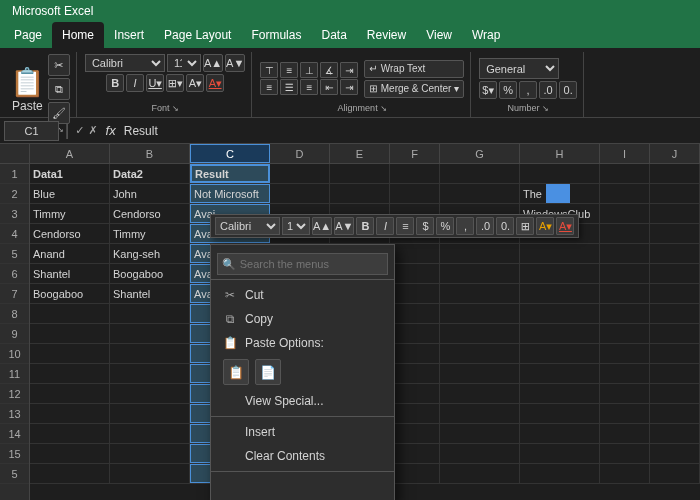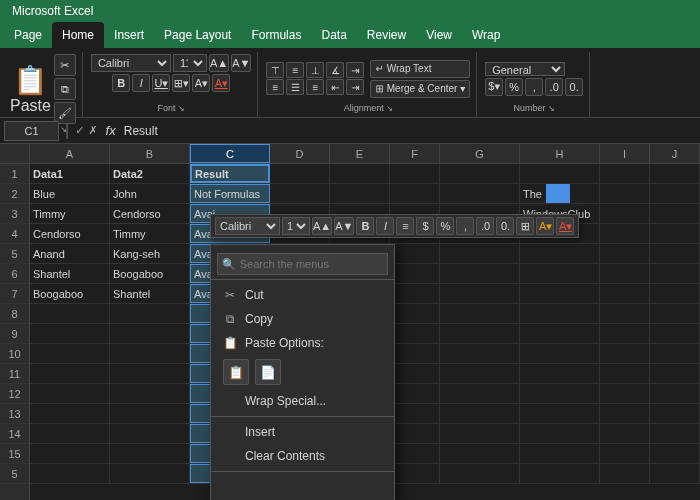--- a/index.html
+++ b/index.html
@@ -173,21 +173,21 @@
       display: flex;
       align-items: center;
       gap: 3px;
       white-space: nowrap;
     }
     .number-select {
       background: #2d2d2d;
       border: 1px solid #555;
       color: #d4d4d4;
       font-size: 11px;
-      height: 14px;
+      height: 21px;
       padding: 0 2px;
       width: 80px;
     }
 
     
     .formula-bar {
       background: #1e1e1e;
       border-bottom: 1px solid #444;
       height: 26px;
       display: flex;
@@ -474,21 +474,21 @@
   <div class="ribbon-tab">View</div>
   <div class="ribbon-tab">Wrap</div>
 </div>
 
 <div class="ribbon">
 
   <div class="ribbon-group">
     <div class="ribbon-group-content">
       <div class="paste-btn">
         <div class="paste-icon">📋</div>
-        <div style="font-size:16px">Paste</div>
+        <div style="font-size:12px">Paste</div>
       </div>
       <div style="display:flex;flex-direction:column;gap:2px;justify-content:center">
         <div class="small-btn" style="width:22px;height:22px">✂</div>
         <div class="small-btn" style="width:22px;height:22px">⧉</div>
         <div class="small-btn" style="width:22px;height:22px">🖌</div>
       </div>
     </div>
     <div class="ribbon-group-label">Clipboard <span style="font-size:8px">↘</span></div>
   </div>
 
@@ -622,21 +622,21 @@
         <div class="cell cell-g"></div>
         <div class="cell cell-h"></div>
         <div class="cell cell-i"></div>
         <div class="cell cell-j"></div>
 
       </div>
 
       <div class="row">
         <div class="cell cell-b">Blue</div>
         <div class="cell cell-a">John</div>
-        <div class="cell cell-c">Not Formulas</div>
+        <div class="cell cell-c">Not Microsoft</div>
         <div class="cell cell-d"></div>
         <div class="cell cell-e"></div>
         <div class="cell cell-f"></div>
         <div class="cell cell-g"></div>
         <div class="cell cell-h">The <span class="watermark-icon"></span></div>
         <div class="cell cell-i"></div>
         <div class="cell cell-j"></div>
 
       </div>
 
@@ -866,21 +866,21 @@
       <span class="ci-icon">📋</span>
       <span>Paste Options:</span>
     </div>
     <div class="paste-options-row">
       <div class="paste-opt-icon">📋</div>
       <div class="paste-opt-icon">📄</div>
     </div>
 
     <div class="context-item">
       <span class="ci-icon"></span>
-      <span>Wrap Special...</span>
+      <span>View Special...</span>
     </div>
 
     <div class="context-divider"></div>
 
     <div class="context-item">
       <span class="ci-icon"></span>
       <span>Insert</span>
     </div>
 
 

